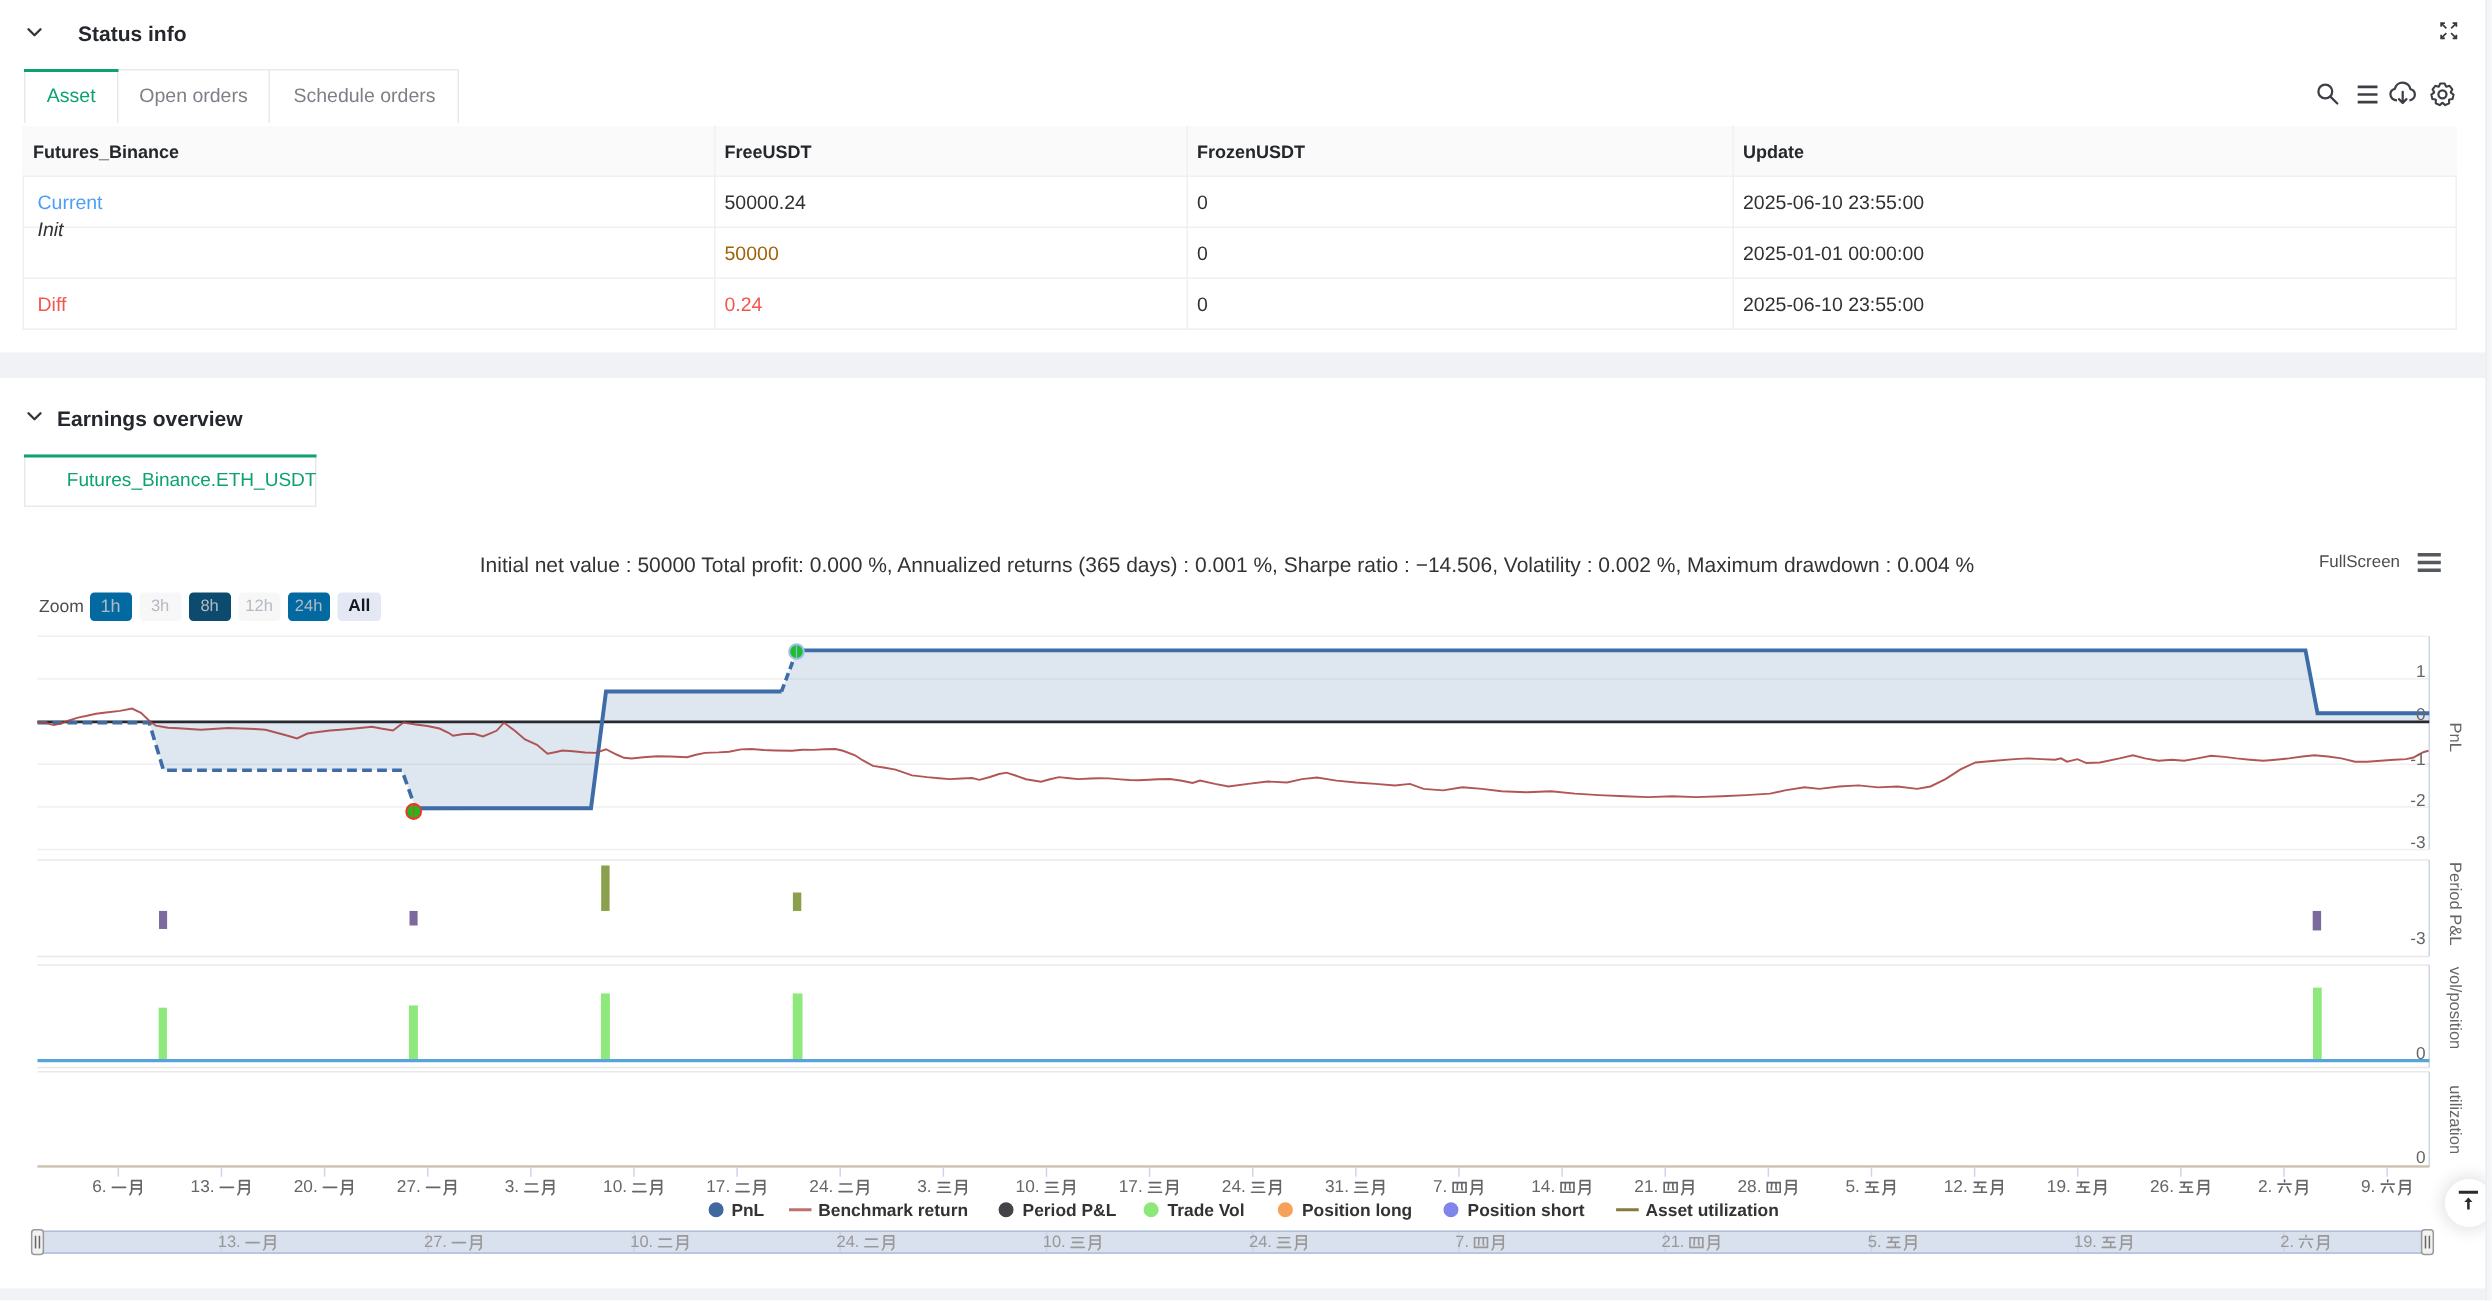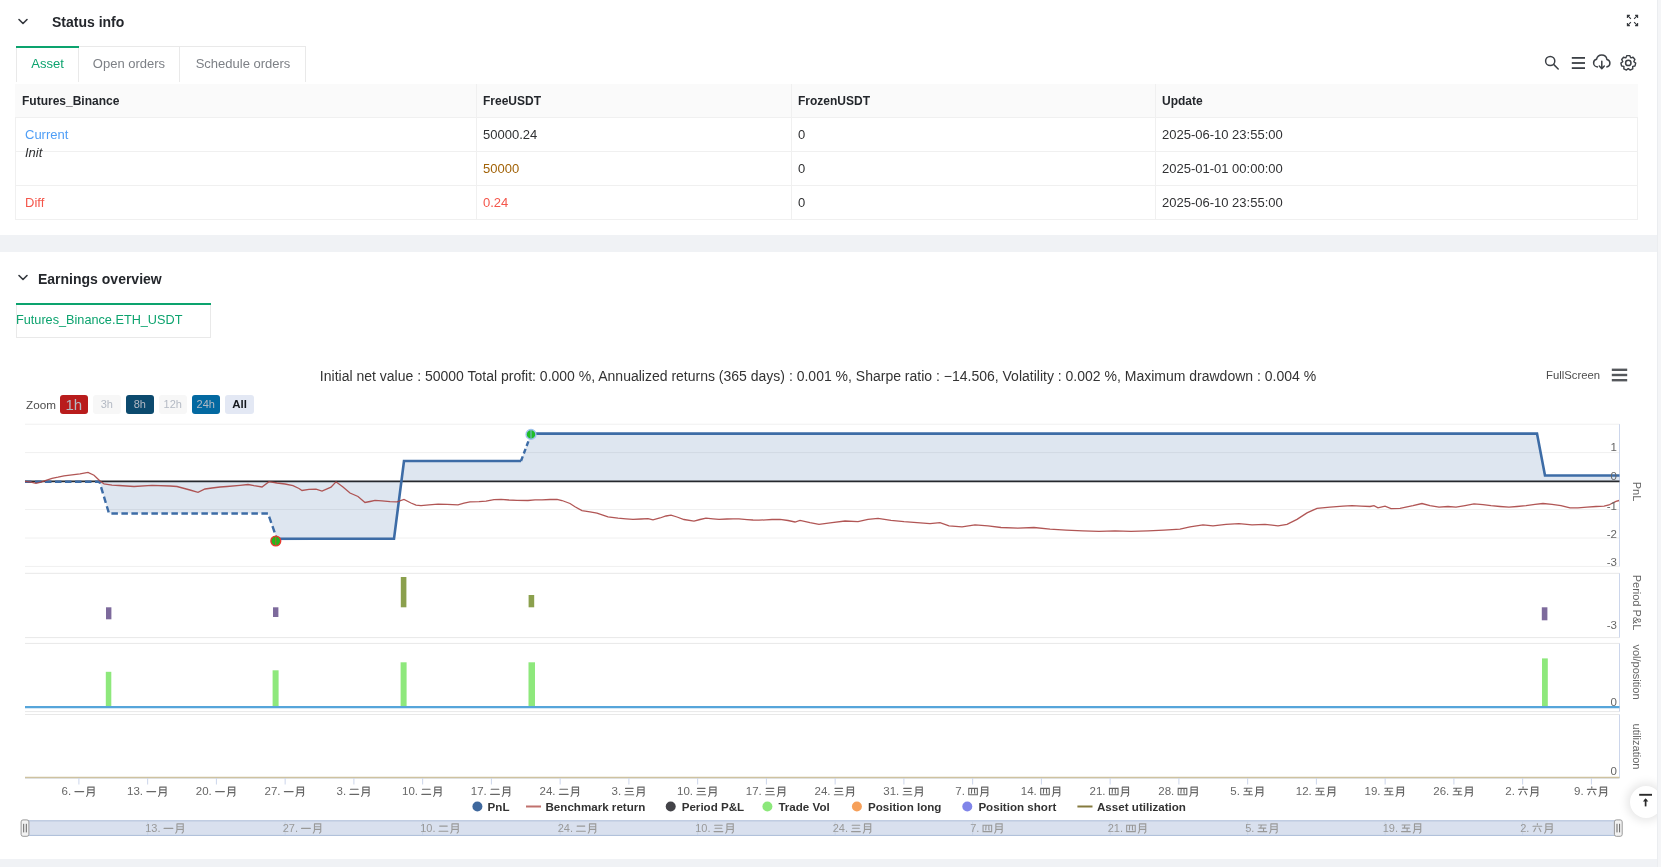--- a/index.html
+++ b/index.html
@@ -65,32 +65,32 @@
 <div class="abs" style="left:483px;top:186px;height:34px;line-height:34px;font-size:13px;color:#f4564b;">0.24</div>
 <div class="abs" style="left:798px;top:186px;height:34px;line-height:34px;font-size:13px;color:#303133;">0</div>
 <div class="abs" style="left:1162px;top:186px;height:34px;line-height:34px;font-size:13px;color:#303133;">2025-06-10 23:55:00</div>
 <div class="abs" style="left:0;top:235px;width:1661px;height:17px;background:#f0f2f5;"></div>
 <svg class="abs" style="left:16px;top:272px" width="14" height="12" viewBox="0 0 14 12">
     <path d="M3,3.5 L7,7.5 L11,3.5" fill="none" stroke="#33373d" stroke-width="1.6" stroke-linecap="round" stroke-linejoin="round"></path>
   </svg>
 <div class="abs" style="left:38px;top:271px;font-size:14px;font-weight:700;color:#24272c;">Earnings overview</div>
 <div class="abs" style="left:16px;top:303px;width:195px;height:35px;border:1px solid #e9e9e9;box-sizing:border-box;"></div>
 <div class="abs" style="left:16px;top:303px;width:195px;height:2px;background:#0ca36e;"></div>
-<div class="abs" style="left:16px;top:303px;width:195px;height:35px;line-height:35px;text-align:left;font-size:12.7px;color:#0ca36e;">Futures_Binance.ETH_USDT</div>
+<div class="abs" style="left:16px;top:303px;width:195px;height:35px;line-height:35px;text-align:right;font-size:12.7px;color:#0ca36e;">Futures_Binance.ETH_USDT</div>
 <div class="abs" style="left:3px;top:368px;width:1630px;text-align:center;font-size:14px;color:#333;">Initial net value : 50000 Total profit: 0.000 %, Annualized returns (365 days) : 0.001 %, Sharpe ratio : −14.506, Volatility : 0.002 %, Maximum drawdown : 0.004 %</div>
 <div class="abs" style="left:1460px;top:369px;width:140px;text-align:right;font-size:11.3px;color:#4d4d4d;">FullScreen</div>
 <svg class="abs" style="left:1611px;top:368px" width="17" height="14" viewBox="0 0 17 14">
     <g stroke="#55585c" stroke-width="2.4">
       <path d="M0.8,1.8 H16.2"></path>
       <path d="M0.8,7 H16.2"></path>
       <path d="M0.8,12.2 H16.2"></path>
     </g>
   </svg>
 <div class="abs" style="left:26px;top:395px;height:19px;line-height:19px;font-size:11.7px;color:#4d4d4d;">Zoom</div>
-<div class="abs" style="left:59.5px;top:394.5px;width:28.5px;height:19px;line-height:19px;text-align:center;font-size:15px;color:#b4bac4;background:#b91c1c;border-radius:3px;">1h</div>
+<div class="abs" style="left:59.5px;top:394.5px;width:28.5px;height:19px;line-height:19px;text-align:center;font-size:12px;color:#b4bac4;background:#0369a1;border-radius:3px;">1h</div>
 <div class="abs" style="left:92.5px;top:394.5px;width:28.5px;height:19px;line-height:19px;text-align:center;font-size:11px;color:#b4bac4;background:#f7f7f7;border-radius:3px;">3h</div>
 <div class="abs" style="left:125.5px;top:394.5px;width:28.5px;height:19px;line-height:19px;text-align:center;font-size:11px;color:#b4bac4;background:#0c4a6e;border-radius:3px;">8h</div>
 <div class="abs" style="left:158.5px;top:394.5px;width:28.5px;height:19px;line-height:19px;text-align:center;font-size:11px;color:#b4bac4;background:#f7f7f7;border-radius:3px;">12h</div>
 <div class="abs" style="left:191.5px;top:394.5px;width:28.5px;height:19px;line-height:19px;text-align:center;font-size:11px;color:#b4bac4;background:#0369a1;border-radius:3px;">24h</div>
 <div class="abs" style="left:225.3px;top:394.5px;width:28.5px;height:19px;line-height:19px;text-align:center;font-size:11.5px;font-weight:700;color:#15181d;background:#e3e8f4;border-radius:3px;">All</div>
 <svg class="abs" style="left:0;top:415px" width="1661" height="430" viewBox="0 415 1661 430">
     <defs>
 <g id="g1">
         <path d="M0.6,5.6 H9.4"></path>
       </g>

